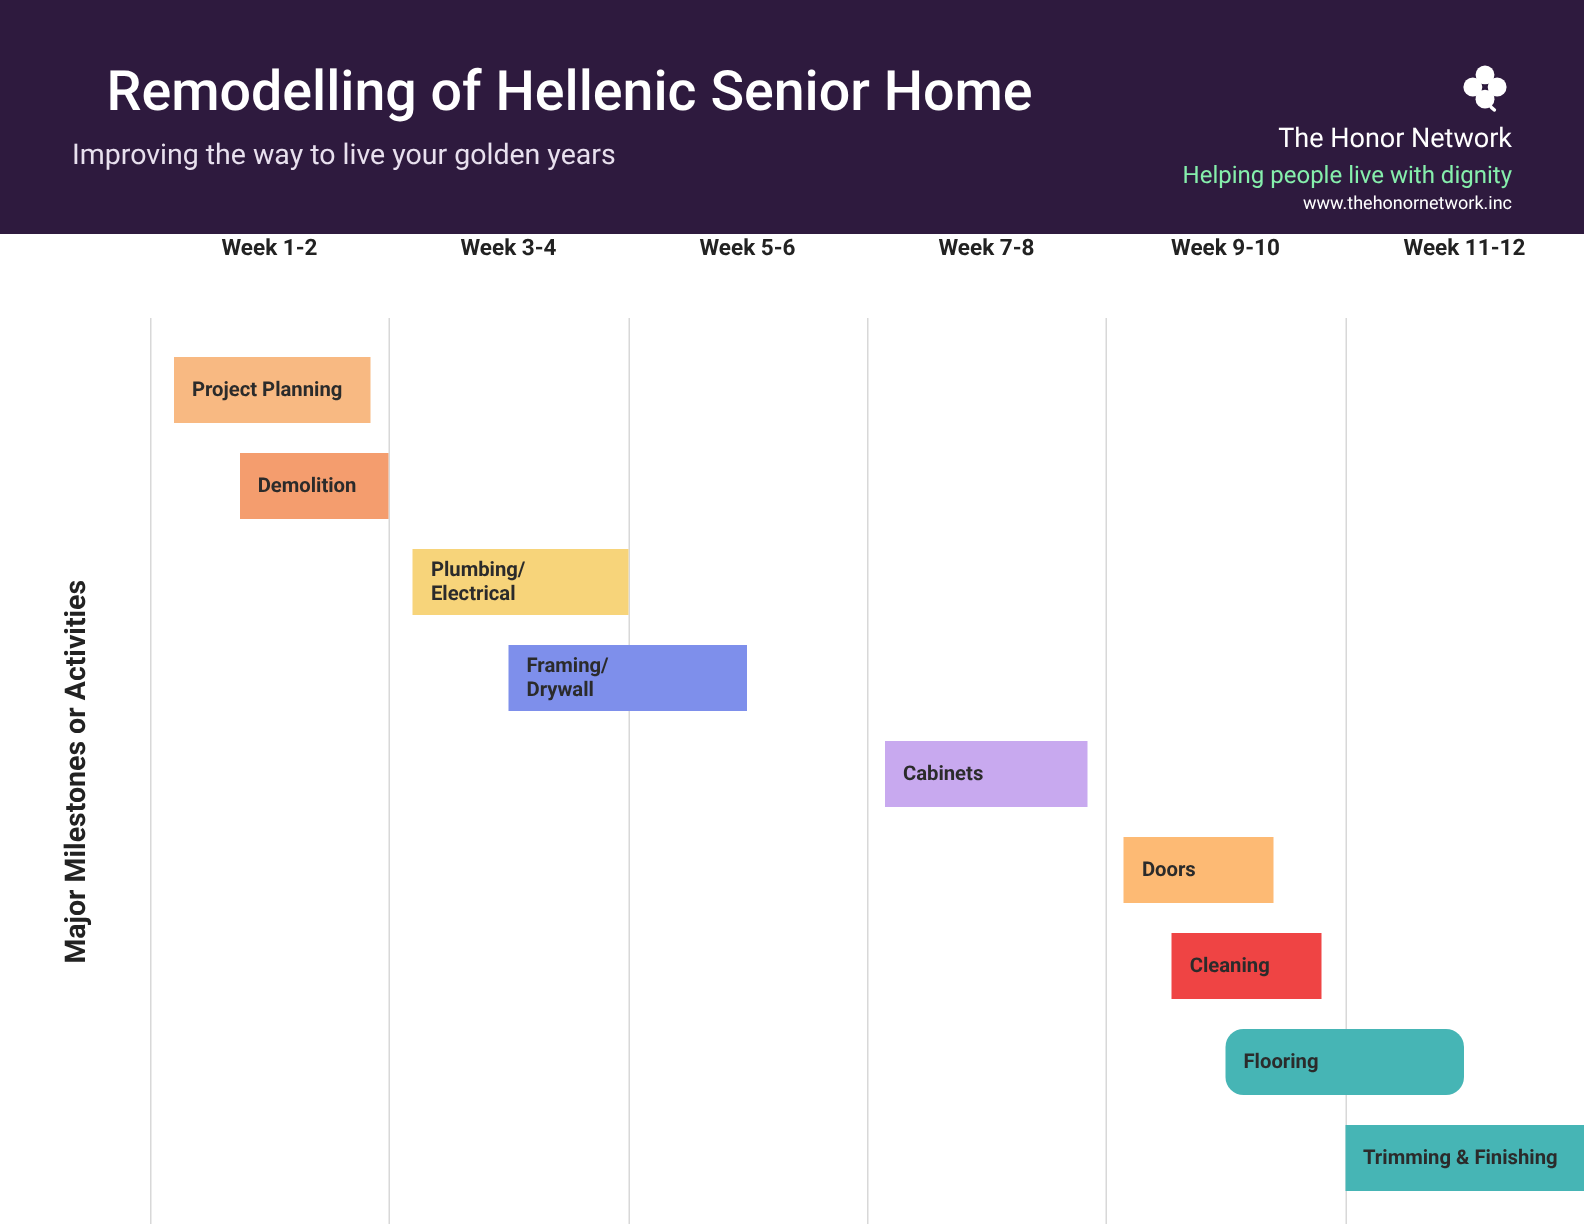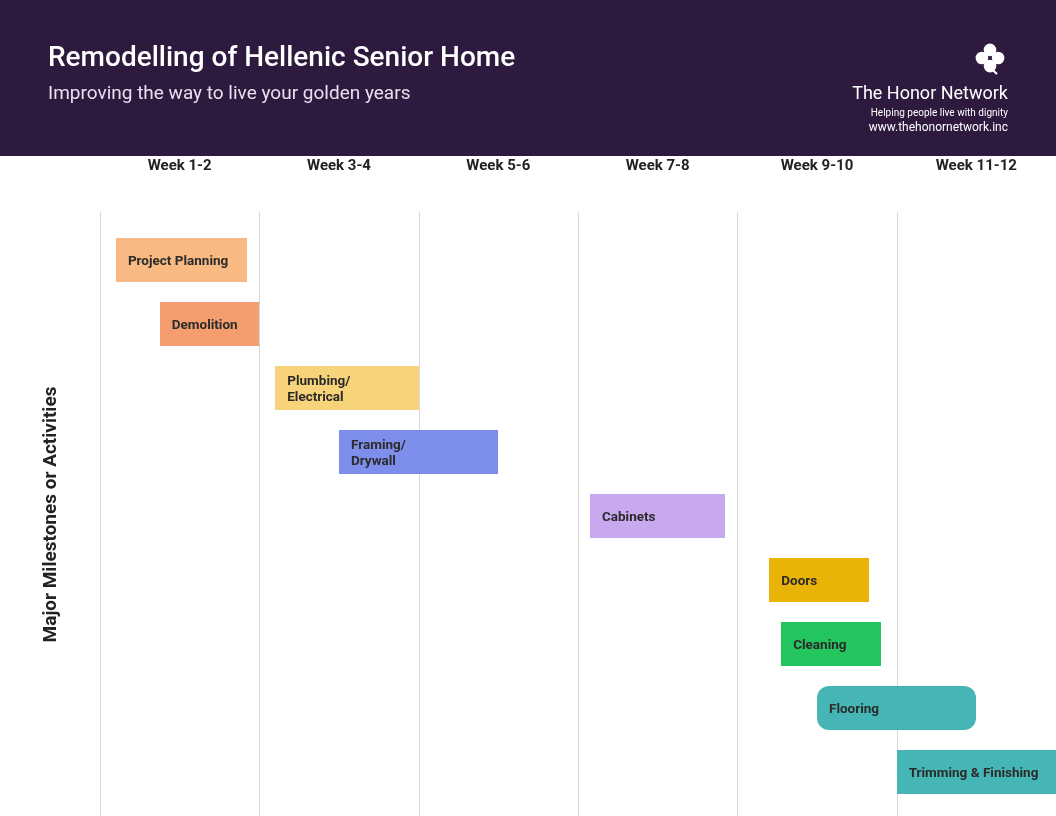--- a/index.html
+++ b/index.html
@@ -13,45 +13,46 @@
   .header {
     background: #2E1A3E;
     color: #fff;
     padding: 40px 48px 30px 48px;
     display: flex;
     justify-content: space-between;
     align-items: flex-start;
     height: 156px;
   }
   .header-left h1 {
-    font-size: 28px;
+    font-size: 37px;
     font-weight: 500;
     margin-bottom: 8px;
+    margin-left: 23px;
   }
   .header-left p {
     font-size: 19px;
     font-weight: 400;
     color: #e8e0ee;
   }
   .header-right {
     text-align: right;
   }
   .header-right .logo {
     margin-bottom: 6px;
     display: flex;
     justify-content: flex-end;
   }
   .header-right .brand {
     font-size: 18px;
     font-weight: 400;
     margin-bottom: 4px;
   }
   .header-right .tagline {
-    font-size: 10px;
-    color: #ffffff;
+    font-size: 16px;
+    color: #86efac;
     margin-bottom: 2px;
   }
   .header-right .url {
     font-size: 12px;
     color: #ffffff;
   }
   .clover {
     width: 36px;
     height: 36px;
   }
@@ -165,19 +166,19 @@
     <div class="grid-col"></div>
     <div class="grid-col"></div>
     <div class="bars" id="bars">
         <div class="bar" style="left: 1.66667%; width: 13.75%; top: 26px; background: rgb(248, 185, 130); white-space: pre-line;">Project Planning</div>
         <div class="bar" style="left: 6.25%; width: 10.4167%; top: 90px; background: rgb(244, 157, 110); white-space: pre-line;">Demolition</div>
         <div class="bar" style="left: 18.3333%; width: 15%; top: 154px; background: rgb(247, 212, 122); white-space: pre-line;">Plumbing/
 Electrical</div>
         <div class="bar" style="left: 25%; width: 16.6667%; top: 218px; background: rgb(126, 143, 235); white-space: pre-line;">Framing/
 Drywall</div>
         <div class="bar" style="left: 51.25%; width: 14.1667%; top: 282px; background: rgb(200, 169, 239); white-space: pre-line;">Cabinets</div>
-        <div class="bar" style="left: 67.9167%; width: 10.4167%; top: 346px; background: #eab308; white-space: pre-line; margin-left: 20px;">Doors</div>
-        <div class="bar" style="left: 71.25%; width: 10.4167%; top: 410px; background: #22c55e; white-space: pre-line;">Cleaning</div>
+        <div class="bar" style="left: 67.9167%; width: 10.4167%; top: 346px; background: #fdba74; white-space: pre-line;">Doors</div>
+        <div class="bar" style="left: 71.25%; width: 10.4167%; top: 410px; background: #ef4444; white-space: pre-line;">Cleaning</div>
         <div class="bar" style="left: 75%; width: 16.6667%; top: 474px; background: rgb(70, 181, 181); white-space: pre-line; border-radius: 12px;">Flooring</div>
         <div class="bar" style="left: 83.3333%; width: 16.6667%; top: 538px; background: rgb(70, 181, 181); white-space: pre-line;">Trimming &amp; Finishing</div>
       </div>
   </div>
 </div>
 
 </body></html>

